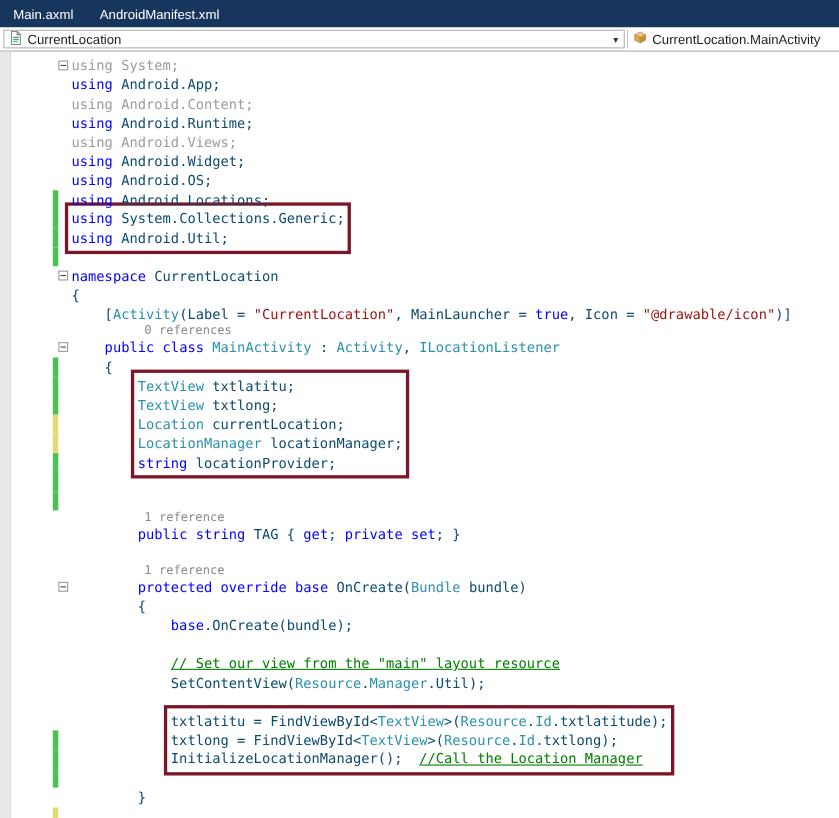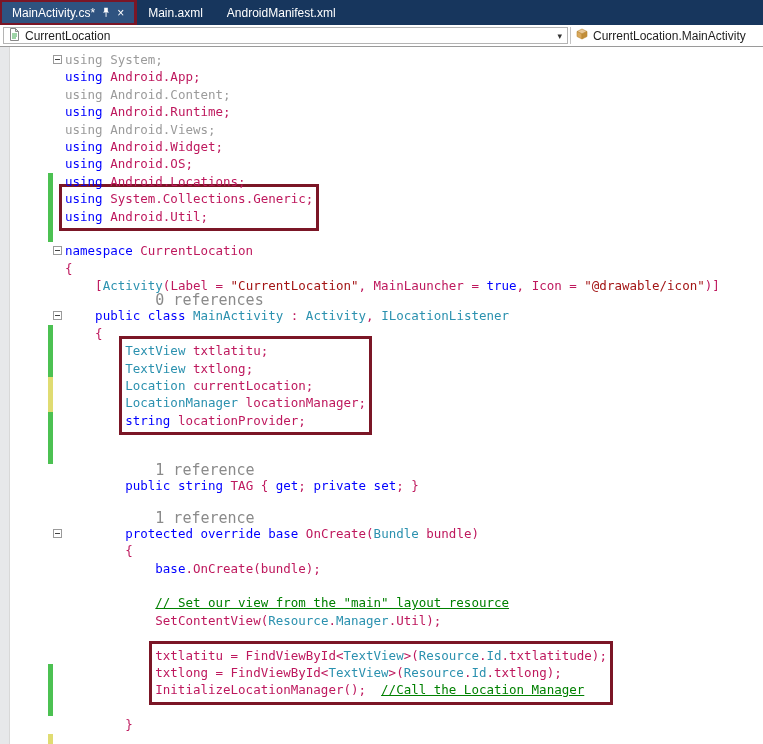--- a/index.html
+++ b/index.html
@@ -29,44 +29,34 @@
   
   .editor{position:relative;height:697px;background:#fff;overflow:hidden;padding-left:46px;}
   .bp-margin{position:absolute;left:0;top:0;bottom:0;width:10px;background:#e7e8ea;
     border-right:1px solid #d8d8d8;}
   #bars{position:absolute;left:48px;top:0;width:5px;}
   .cbar{position:absolute;left:0;width:5px;}
   .cb-g{background:var(--cbg);} .cb-y{background:var(--cby);}
   #code{position:absolute;left:65px;top:4px;right:0;
     font-family:"DejaVu Sans Mono",monospace;font-size:12.5px;color:#000;}
   .line{position:relative;height:17.4px;line-height:17.4px;white-space:pre;}
-  .line.cl{height:13px;line-height:13px;font-size:15px;}
+  .line.cl{height:13px;line-height:13px;font-size:11px;}
   .s-kw{color:var(--kw);} .s-ty{color:var(--ty);} .s-st{color:var(--st);}
-  .s-cm{color:var(--cm);text-decoration:underline;} .s-gy{color:var(--gy);} .s-pl{color:#be185d;} .s-cl{color:var(--cl);}
+  .s-cm{color:var(--cm);text-decoration:underline;} .s-gy{color:var(--gy);} .s-pl{color:#0c4a6e;} .s-cl{color:var(--cl);}
   .fold{position:absolute;left:-12px;top:4px;width:9px;height:9px;border:1px solid #9a9a9a;
     background:#fff;}
   .fold::after{content:"";position:absolute;left:1px;top:3px;width:5px;height:1px;background:#444;}
   .anno-box{width:fit-content;outline:3px solid var(--anno);outline-offset:3px;}
 </style>
 </head>
 <body>
 
 <div class="app">
 
   <div class="tabbar">
-    <div class="tab active">
-      <span>MainActivity.cs*</span>
-      <span class="pin">
-        <svg width="10" height="11" viewBox="0 0 10 11">
-          <path d="M3.2 0.8h3.6v3.4l1.3 1.3H1.9l1.3-1.3z" fill="#ffffff"></path>
-          <rect x="4.6" y="5.5" width="0.9" height="4.4" fill="#ffffff"></rect>
-        </svg>
-      </span>
-      <span class="x">×</span>
-    </div>
     <div class="tab">
       <span>Main.axml</span>
     </div>
     <div class="tab">
       <span>AndroidManifest.xml</span>
     </div>
   </div>
 
   <div class="navbar">
     <div class="combo combo-left">

